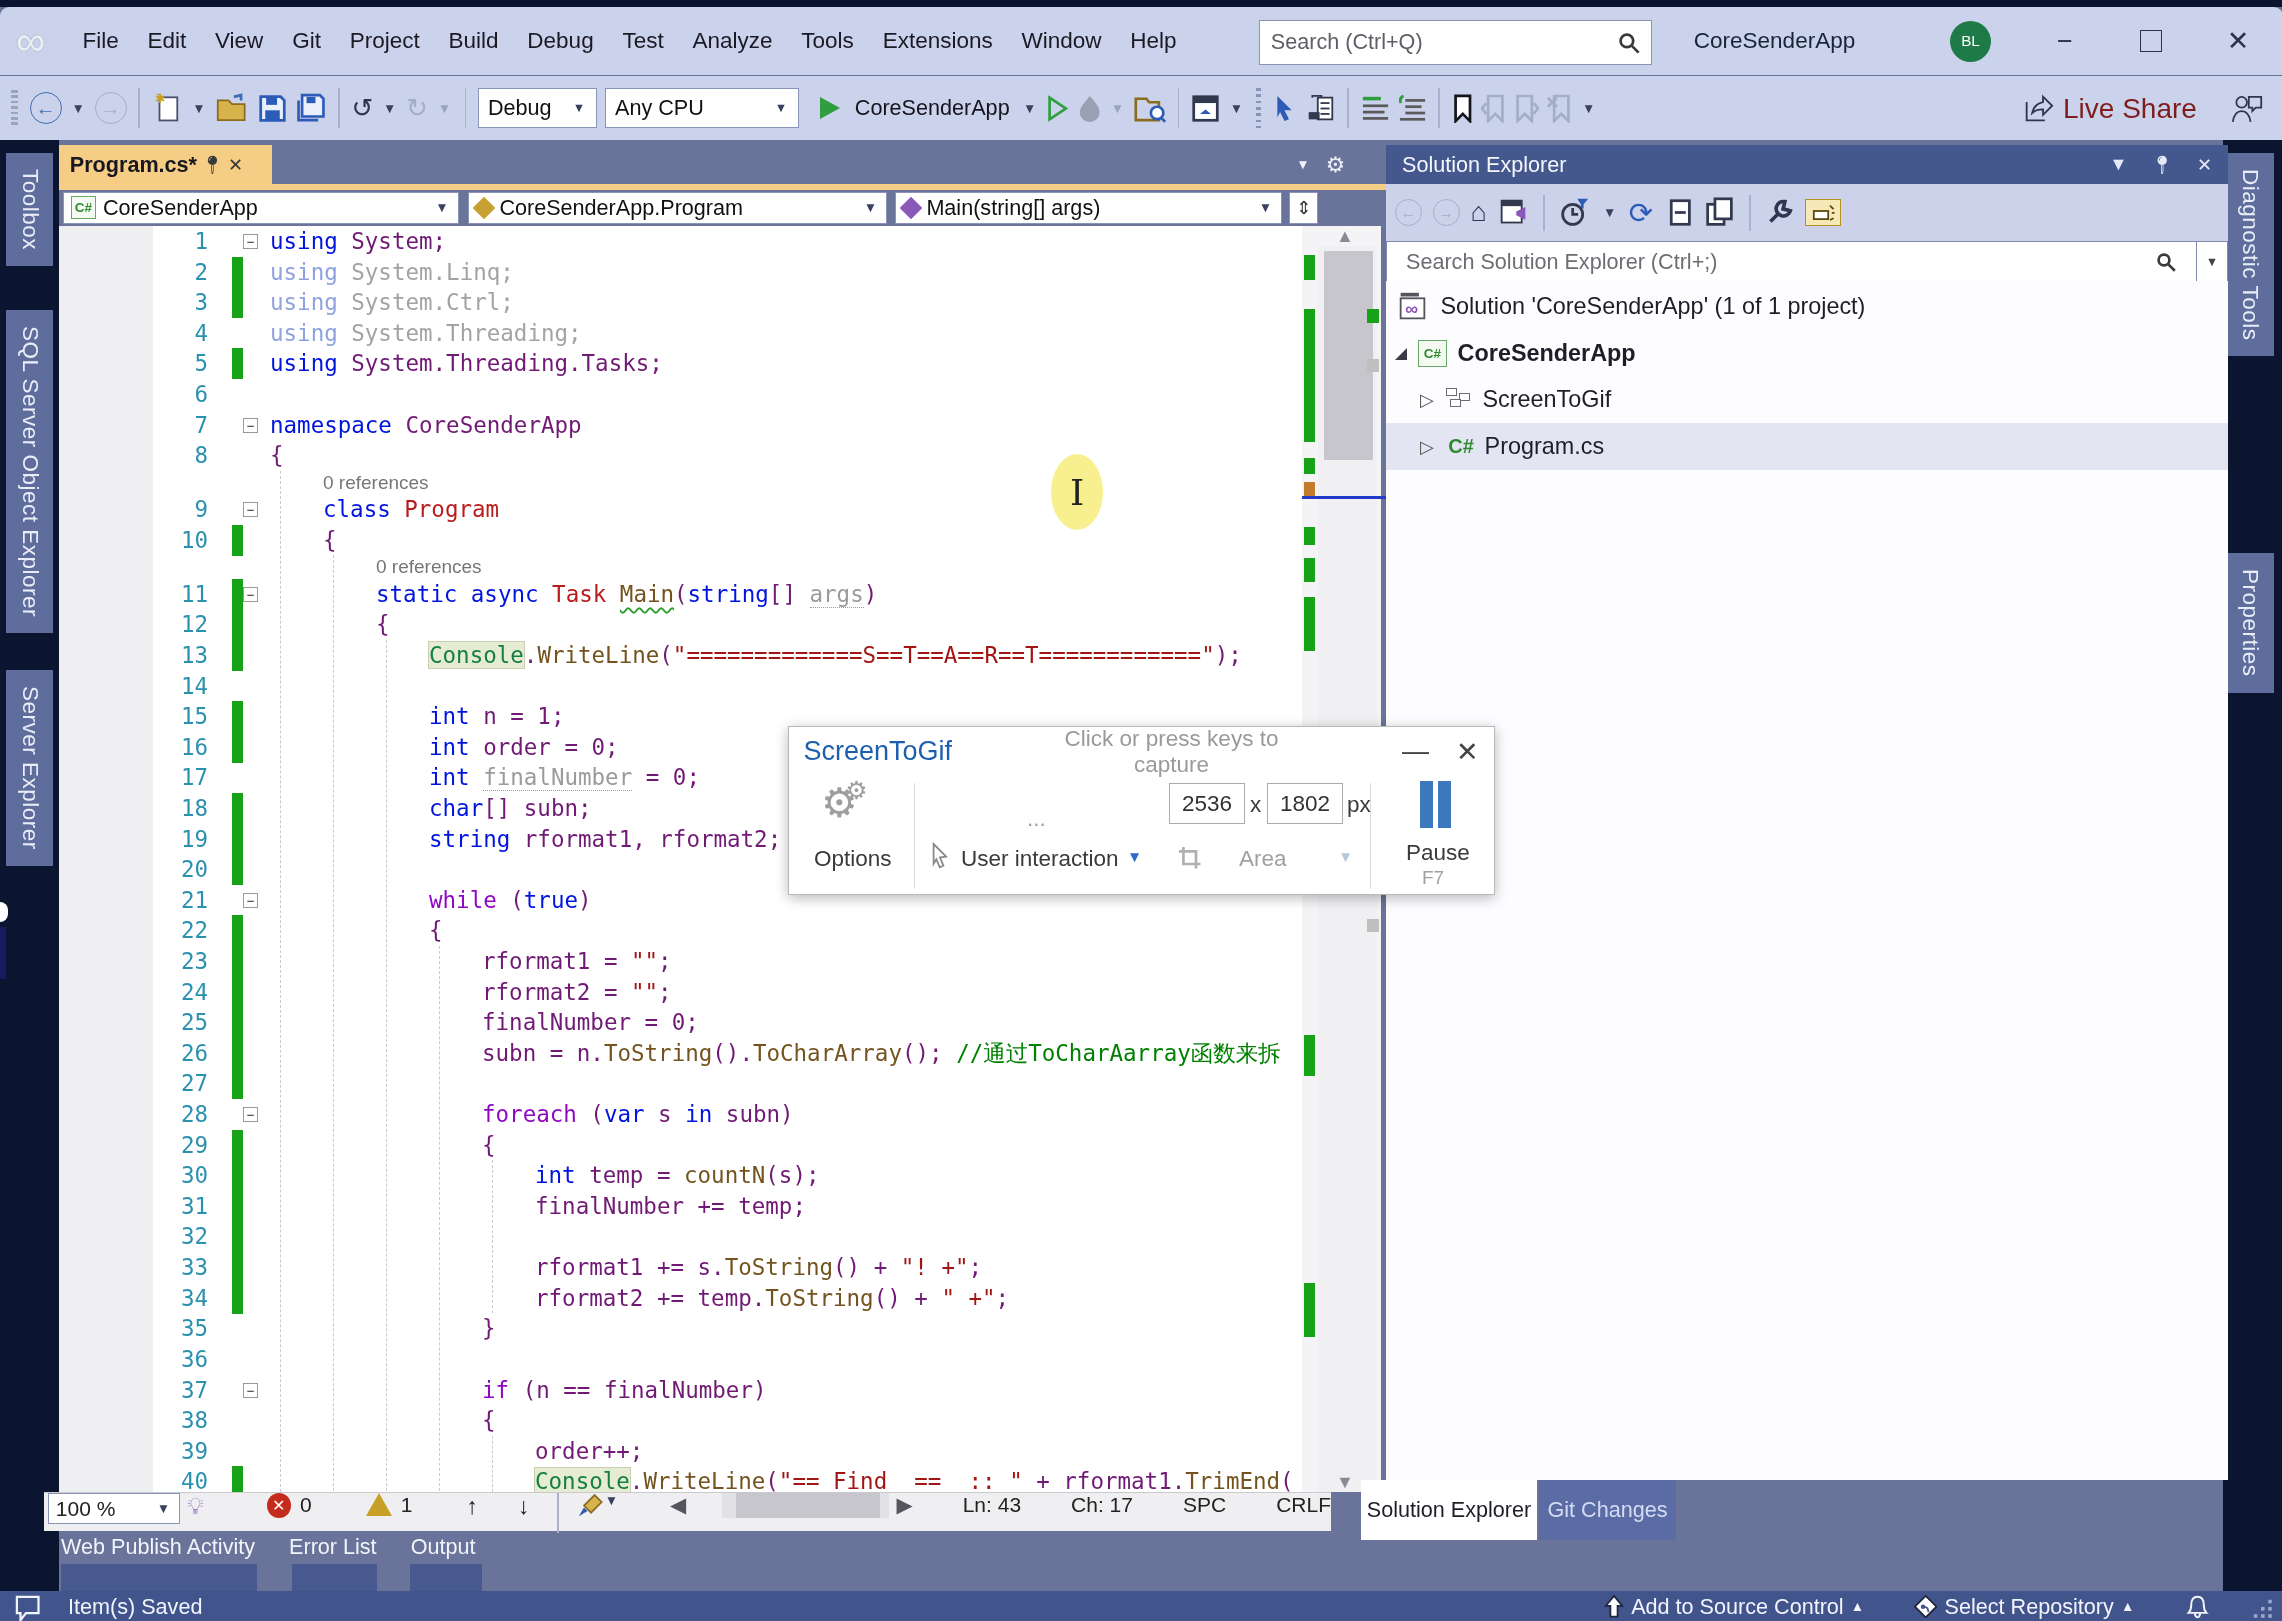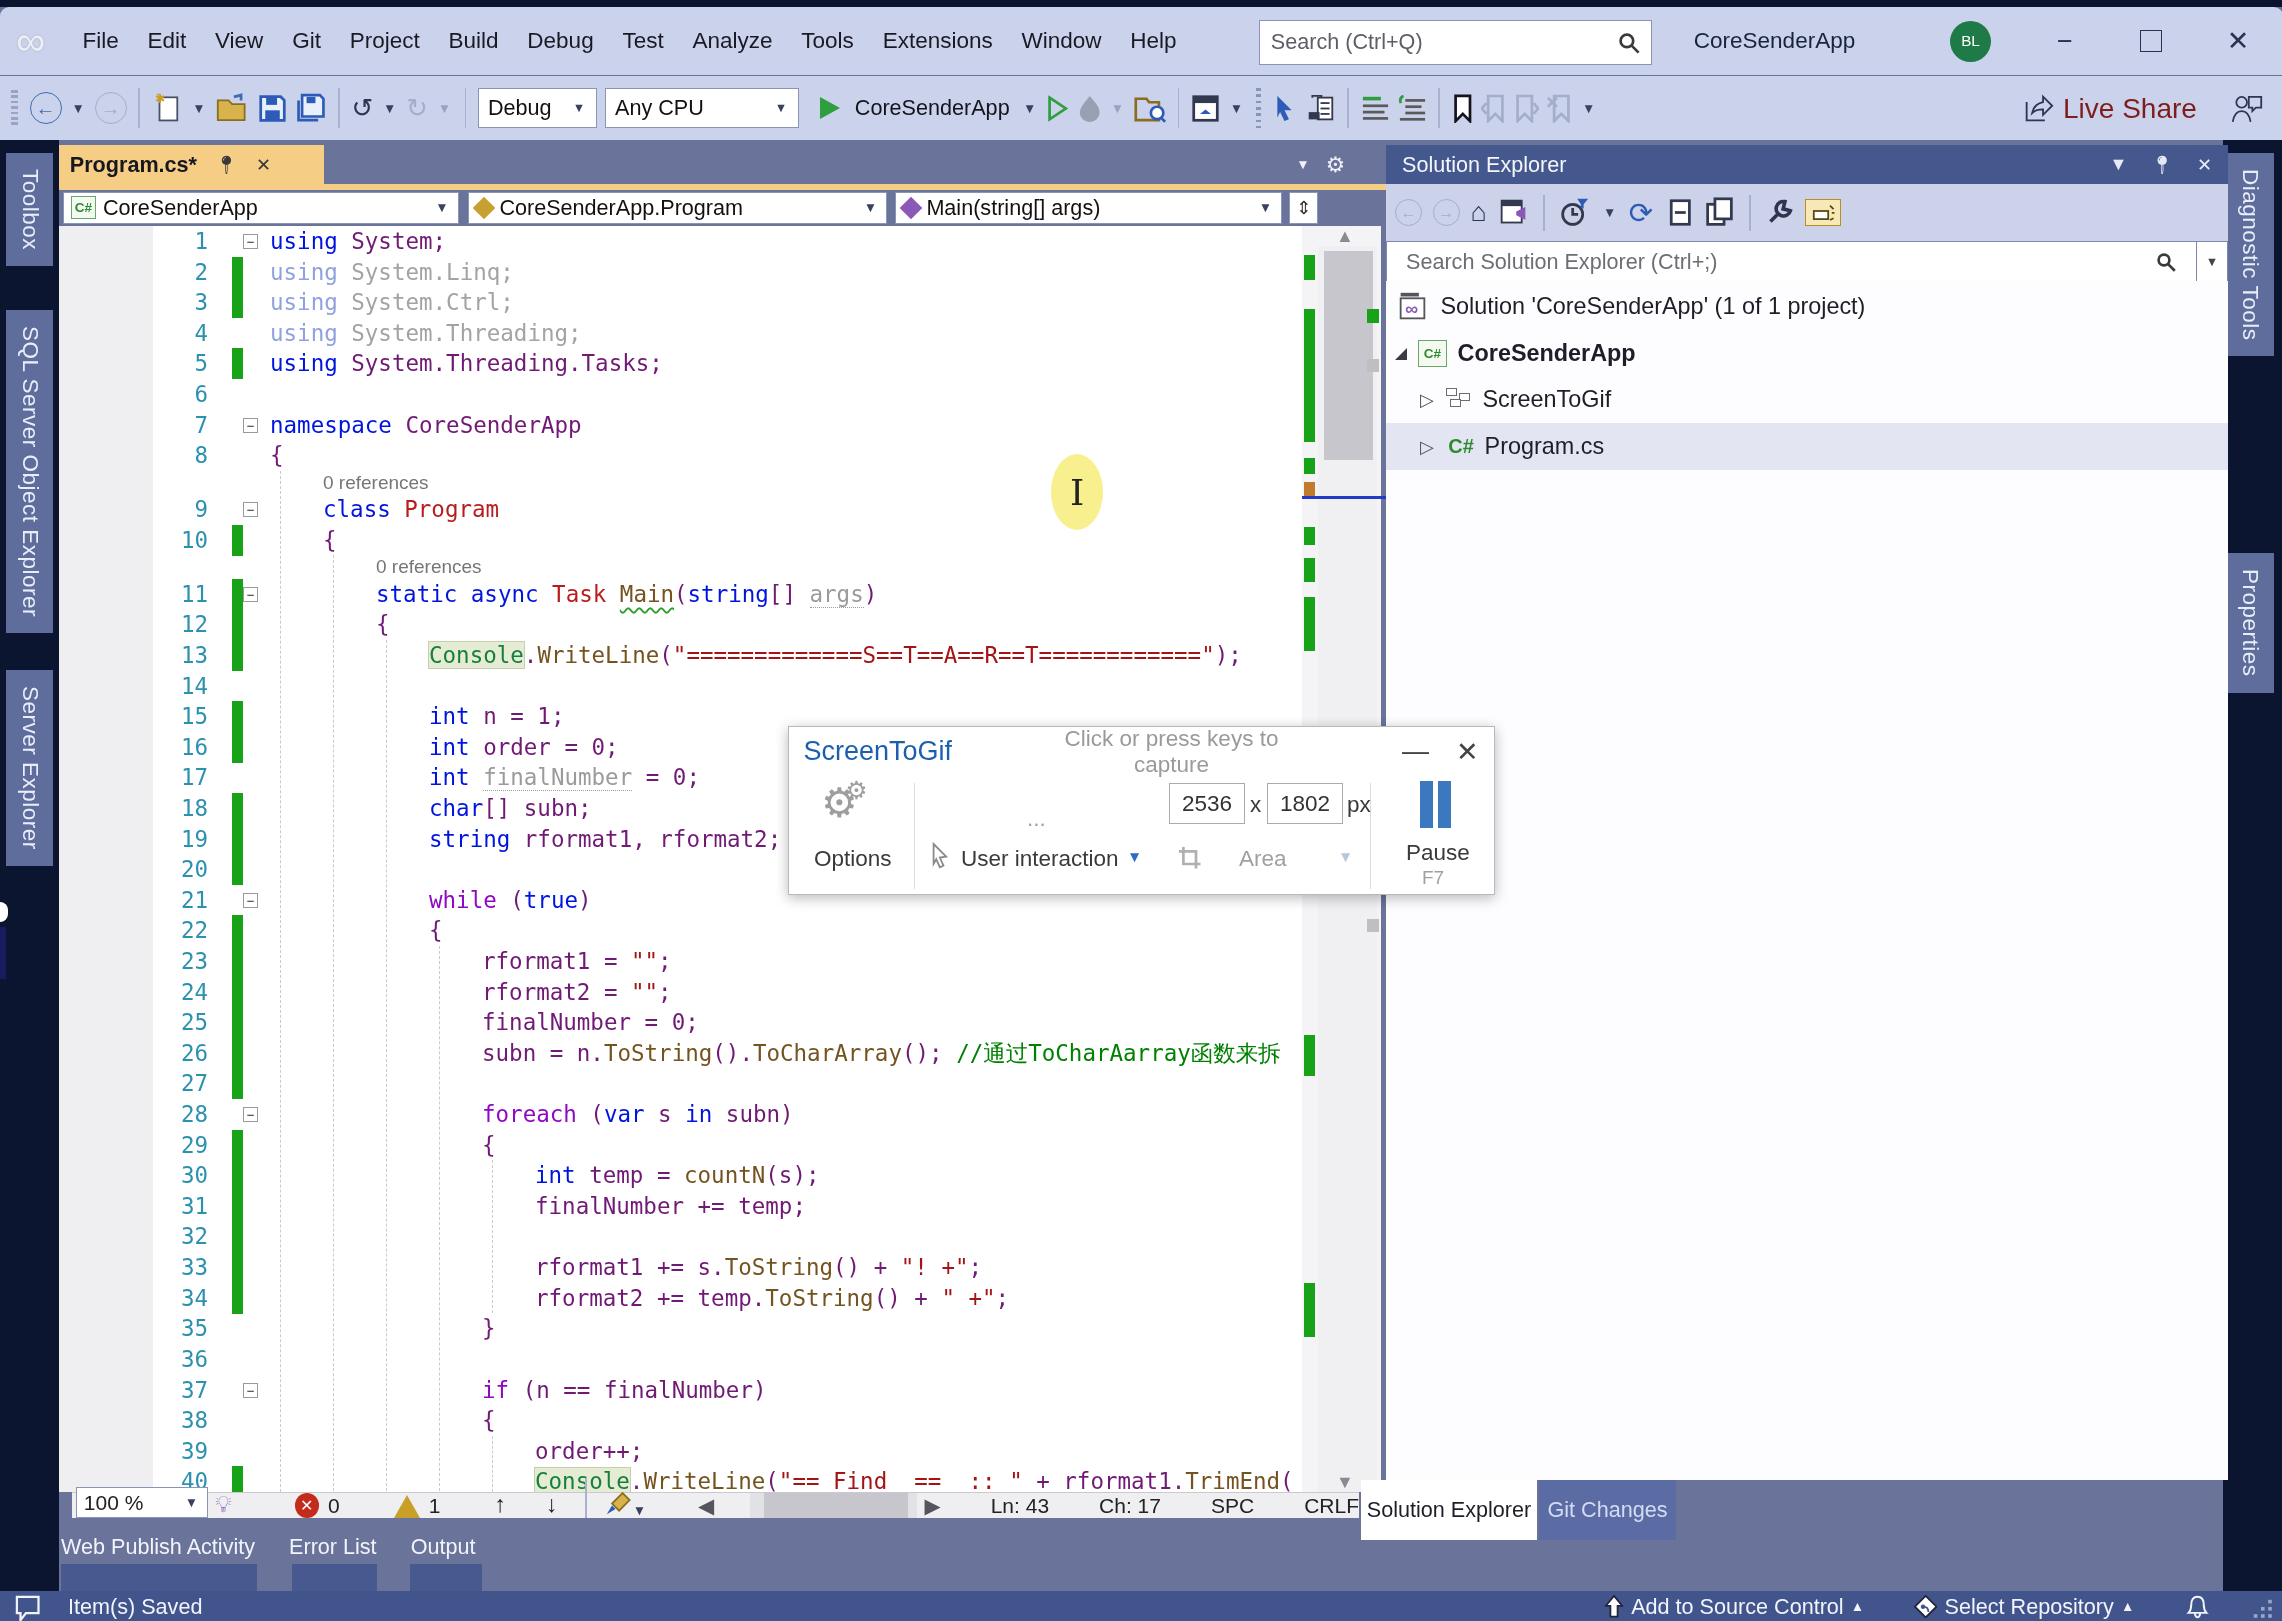--- a/index.html
+++ b/index.html
@@ -46,21 +46,21 @@
   #shell{left:0;top:140px;width:2283px;height:1482px;background:#6A7399}
 
   
   #lstrip{left:0;top:0;width:59px;height:1482px;background:#0C1530}
   #rstrip{left:2223px;top:0;width:59px;height:1482px;background:#0C1530}
   .vtab{position:absolute;left:6.3px;width:47px;background:#5E6D9C;color:#E9EDF8;writing-mode:vertical-rl;display:flex;align-items:center;padding:16px 0;font-size:22.5px;letter-spacing:0.5px;white-space:nowrap}
   #rstrip .vtab{left:3.6px}
 
   
   #tabstrip{left:59px;top:5.4px;width:1327px;height:39px}
-  #doctab{left:0;top:0;width:265px;height:39px;background:#F5CD85;display:flex;align-items:center;padding:0 10.8px;gap:18px}
+  #doctab{left:0;top:0;width:213px;height:39px;background:#F5CD85;display:flex;align-items:center;padding:0 10.8px;gap:4px}
   #doctab b{font-size:21.6px;color:#17171f;font-weight:bold}
   #doctab .pin,#doctab .x{font-size:18px;color:#3A3A3A}
   #tabstrip .right{position:absolute;right:41px;top:0;height:39px;display:flex;align-items:center;gap:16px;color:#F0F2FA}
   #goldline{left:59px;top:44px;width:1327px;height:6.3px;background:#F5CD85}
 
   
   #navbar{left:59px;top:50px;width:1327px;height:36px}
   .ncombo{position:absolute;top:1.8px;height:32px;background:#fff;border:0.9px solid #8A94B8;display:flex;align-items:center;gap:7.2px;padding:0 7.2px;font-size:21.6px;color:#111}
   .ncombo .caret{margin-left:auto}
   .badge-cs{width:25px;height:23.4px;border:0.9px solid #6a6;color:#2E8B2E;font-size:13.5px;font-weight:bold;display:flex;align-items:center;justify-content:center;background:#F4FAF2}
@@ -88,21 +88,21 @@
   #vtrack{position:absolute;left:16px;top:20px;width:59px;height:1246px;background:#F0F0F3}
   #vthumb{position:absolute;left:21.6px;top:25px;width:49px;height:209px;background:#C6C6CC}
   .mk{position:absolute;left:1.8px;width:11.7px;background:#17A217}
   .mko{background:#C27B2C}
   .mkr{left:65px;width:11.7px}
   .mkg{background:#BFBFBF}
   #caretline{position:absolute;left:0;width:84px;height:2.7px;background:#2239C9}
   .varrow{position:absolute;left:34px;font-size:18px;color:#8A8A94}
 
   
-  #ebottom{left:72px;top:1352px;width:1287px;height:26px;background:#EFEFF2;border-top:0.9px solid #C9C9CE;display:flex;align-items:flex-end;font-size:21px;color:#222}
+  #ebottom{left:44px;top:1352px;width:1287px;height:39px;background:#EFEFF2;border-top:0.9px solid #C9C9CE;display:flex;align-items:flex-start;font-size:21px;color:#222}
   #zoombox{width:135px;height:31px;background:#fff;border:0.9px solid #8A94B8;margin-left:3.6px;display:flex;align-items:center;justify-content:space-between;padding:0 7.2px}
   .err{width:25px;height:25px;border-radius:50%;background:#C42B1C;color:#fff;font-size:16px;display:flex;align-items:center;justify-content:center;margin-left:63px}
   .warn{width:0;height:0;border-left:13.5px solid transparent;border-right:13.5px solid transparent;border-bottom:23.4px solid #C8A028;position:relative;margin-left:54px}
   #ebottom .cnt{margin-left:9px}
   .udarrow{margin-left:54px;font-size:23.4px;color:#222}
   #hsb{width:171px;height:25px;background:#E2E2E6;margin-left:36px;position:relative}
   #hsb i{position:absolute;left:13.5px;top:0;width:144px;height:25px;background:#C6C6CC}
   .posi{margin-left:50px;white-space:nowrap}
 
   

